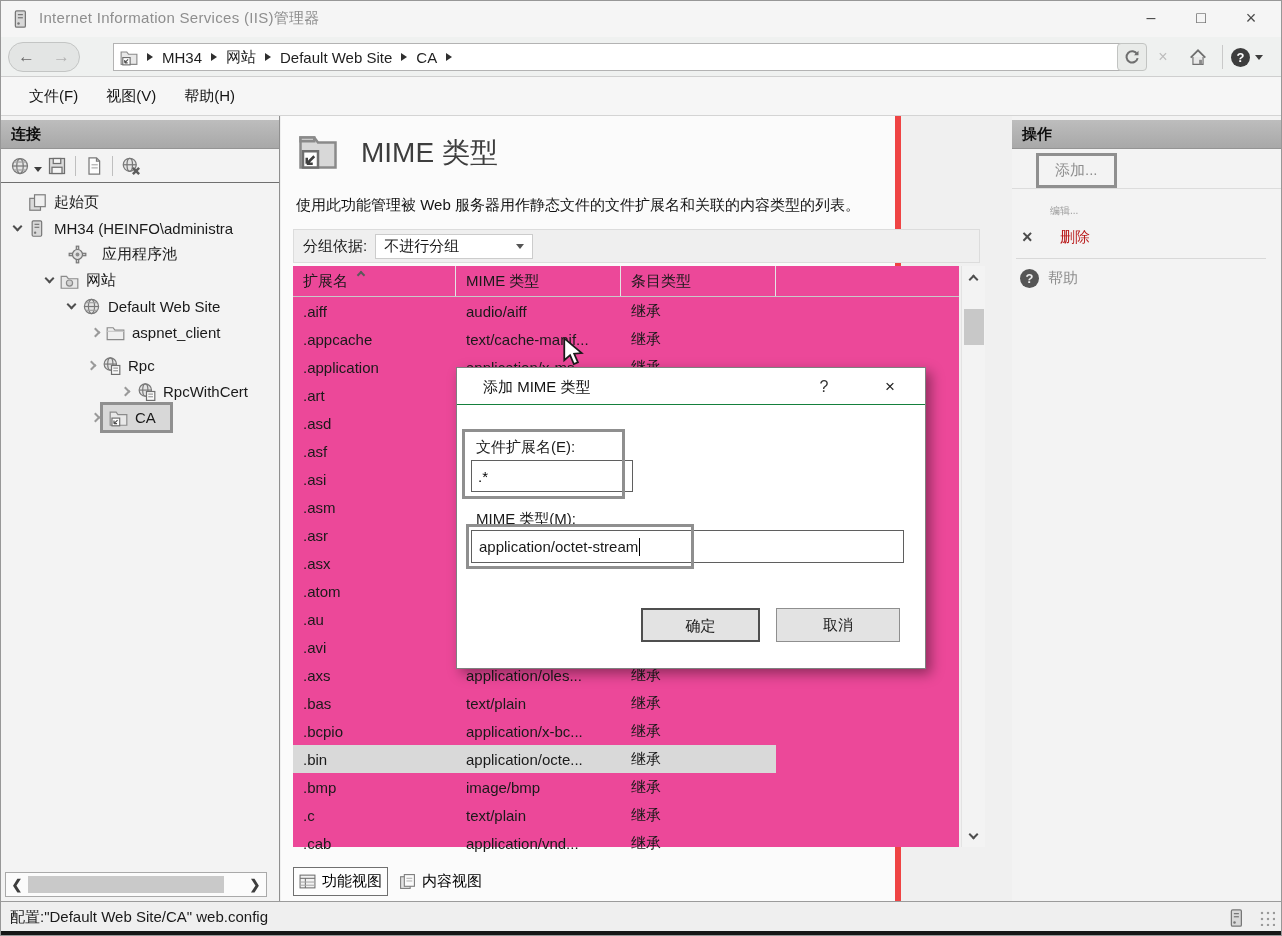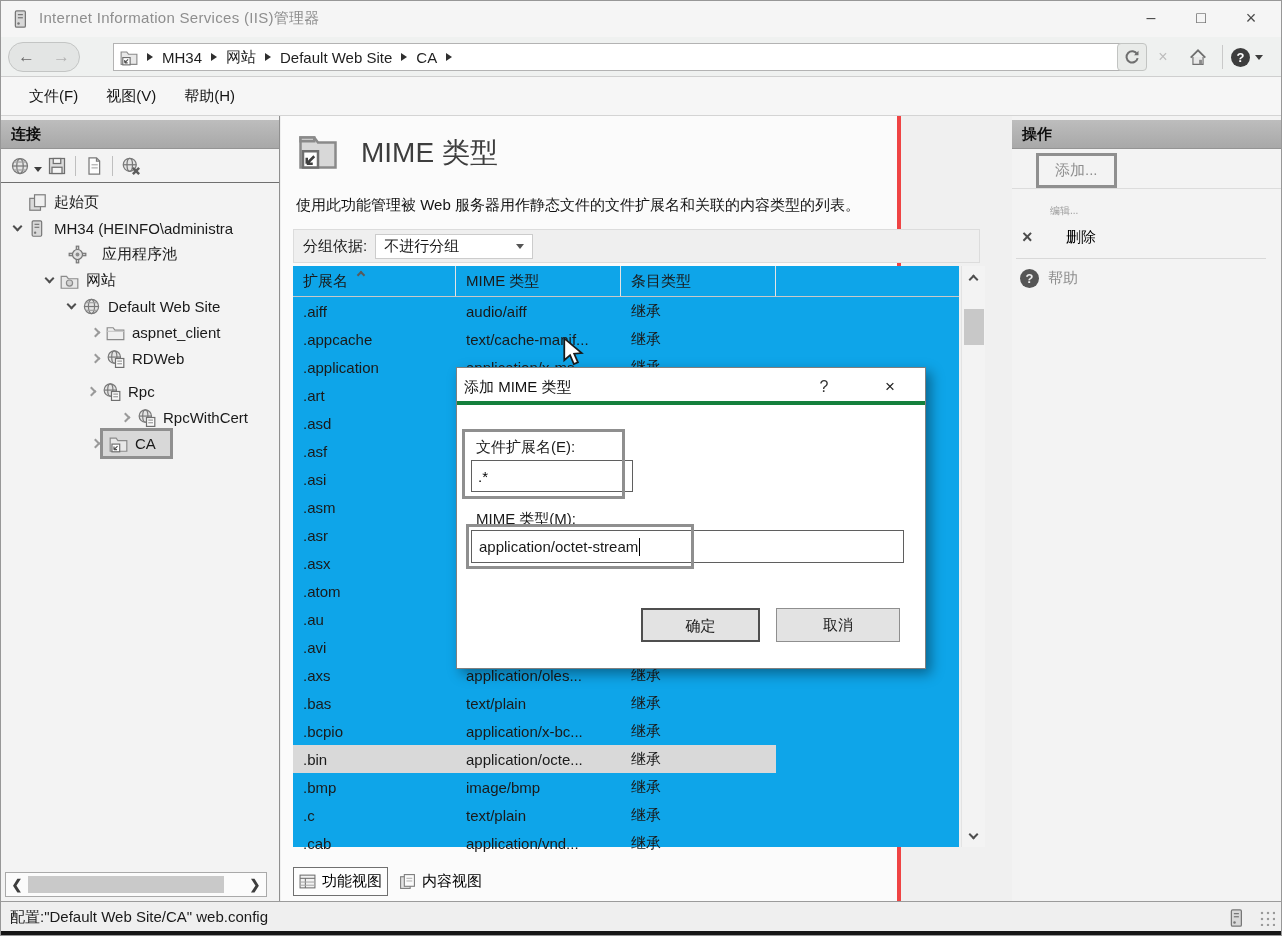--- a/index.html
+++ b/index.html
@@ -65,31 +65,31 @@
   .tree-item.selected .sel-wrap { background:#d8d8d8; border:3px solid #8f8f8f; display:flex;
                                   align-items:center; padding:3px 14px 3px 3px; margin-left:-3px; }
   .lp-hscroll { position:absolute; left:4px; top:756px; width:262px; height:25px; border:1px solid #a9a9a9;
                 background:#fbfbfb; display:flex; align-items:center; }
   .hs-arrow { width:22px; text-align:center; color:#3d3d3d; font-size:13px; font-weight:bold; }
   .hs-thumb { height:17px; width:196px; background:#c9c9c9; }
   .hs-space { flex:1; }
 
   
   .center-panel { position:absolute; left:280px; top:115px; width:620px; height:785px; background:#fbfbfb;
-                  border-right:4px solid #ef4444; }
+                  border-right:6px solid #ef4444; }
   .feature-icon { position:absolute; left:17px; top:14px; width:40px; height:40px; }
   .feature-title { position:absolute; left:80px; top:18px; font-size:28px; color:#3d3d3d; font-weight:normal; }
   .feature-desc { position:absolute; left:15px; top:80px; font-size:15px; color:#141414; }
   .groupbar { position:absolute; left:12px; top:113px; width:687px; height:34px; background:#efefef;
               border:1px solid #dcdcdc; display:flex; align-items:center; padding-left:9px; font-size:15px; }
   .group-select { margin-left:8px; width:158px; height:25px; background:#fff; border:1px solid #cccccc;
                   display:flex; align-items:center; justify-content:space-between; padding:0 8px; }
   .group-select .caret-down { border-top-color:#555; margin-left:0; }
 
-  .mime-table { position:absolute; left:12px; top:150px; width:666px; height:581px; background:#0ea5e9; font-size:15px; }
+  .mime-table { position:absolute; left:12px; top:150px; width:666px; height:581px; background:#ec4899; font-size:15px; }
   .thead { display:grid; grid-template-columns:163px 165px 155px 1fr; height:31px; align-items:center;
            border-bottom:1px solid #c9c9c9; }
   .thead > div { padding-left:10px; height:100%; display:flex; align-items:center; border-right:1px solid #e4e4e4; }
   .thead > div:last-child { border-right:none; }
   .sort-chev { display:inline-block; width:6px; height:6px; border:solid #5a5a5a; border-width:2px 0 0 2px;
                transform:rotate(45deg); margin:-12px 0 0 10px; }
   .trow { display:grid; grid-template-columns:163px 165px 155px 1fr; height:28px; align-items:center; }
   .trow > span { padding-left:10px; height:100%; display:flex; align-items:center; overflow:hidden; white-space:nowrap; }
   .trow.selected > span:nth-child(-n+3) { background:#d9d9d9; }
   .vscroll { position:absolute; left:680px; top:150px; width:24px; height:581px; background:#f3f3f3;
@@ -106,40 +106,40 @@
   .view-tab .i { width:17px; height:17px; margin-right:6px; }
 
   
   .right-panel { position:absolute; left:1011px; top:115px; width:271px; height:785px; background:#f3f3f3; padding-top:4px; }
   .action-add { position:absolute; left:24px; top:37px; border:3px solid #8f8f8f; color:#8e8e8e;
                 font-size:15px; padding:5px 16px; background:#f3f3f3; }
   .action-add-divider { position:absolute; left:0; top:72px; width:100%; height:1px; background:#dcdcdc; }
   .action-edit { position:absolute; left:38px; top:88px; color:#9d9d9d; font-size:10px; }
   .action-delete { position:absolute; left:10px; top:111px; display:flex; align-items:center; }
   .del-x { color:#4c4c4c; font-size:18px; font-weight:bold; width:22px; }
-  .action-delete .lbl { color:#000000; font-size:15px; margin-left:22px; }
+  .action-delete .lbl { color:#b91c1c; font-size:15px; margin-left:16px; }
   .action-divider { position:absolute; left:4px; top:142px; width:250px; height:1px; background:#d8d8d8; }
   .action-help { position:absolute; left:8px; top:153px; display:flex; align-items:center; }
   .help-circle2 { width:19px; height:19px; border-radius:50%; background:#555; color:#eee; font-size:13px;
                   line-height:19px; text-align:center; font-weight:bold; }
   .action-help .lbl { color:#8f8f8f; font-size:15px; margin-left:9px; }
 
   
   .statusbar { position:absolute; left:0; top:900px; width:100%; height:31px; background:#efefef;
                border-top:1px solid #9b9b9b; display:flex; align-items:center; padding-left:9px; font-size:15px; }
   .sb-icon { position:absolute; right:34px; top:6px; width:20px; height:20px; }
   .sb-grip { position:absolute; right:6px; top:8px; width:16px; height:16px;
              background:radial-gradient(circle 1.6px, #9a9a9a 1.4px, transparent 1.6px);
              background-size:6px 6px; }
   .bottom-strip { position:absolute; left:0; top:930px; width:100%; height:6px; background:#161616; }
 
   
   .dialog { position:absolute; left:455px; top:366px; width:470px; height:302px; background:#fff;
             border:1px solid #7f7f7f; box-shadow:5px 5px 12px rgba(0,0,0,.38); font-size:15px; }
-  .d-title { position:relative; height:37px; border-bottom:4px solid #15803d; line-height:37px; padding-left:7px; color:#111; }
+  .d-title { position:relative; height:37px; border-bottom:1px solid #15803d; line-height:37px; padding-left:26px; color:#111; }
   .d-help { position:absolute; right:86px; top:0; width:30px; text-align:center; color:#333; font-size:16px; }
   .d-close { position:absolute; right:20px; top:0; width:30px; text-align:center; color:#222; font-size:17px; }
   .d-annot-ext { position:absolute; left:5px; top:61px; width:163px; height:70px; border:3px solid #8f8f8f; pointer-events:none; }
   .d-ext-label { position:absolute; left:19px; top:70px; }
   .d-ext-input { position:absolute; left:14px; top:92px; width:162px; height:32px; border:1px solid #5f5f5f;
                  font-size:15px; padding-left:6px; font-family:"Liberation Sans",sans-serif; background:#fff; }
   .d-mime-label { position:absolute; left:19px; top:142px; }
   .d-mime-input { position:absolute; left:14px; top:162px; width:433px; height:33px; border:1px solid #5f5f5f;
                   display:flex; align-items:center; padding-left:7px; background:#fff; }
   .text-caret { display:inline-block; width:1px; height:18px; background:#000; margin-left:1px; }
@@ -309,34 +309,20 @@
         <div class="tree-item" style="padding-left: 86px;">
           <span class="chev-box">
             <span class="chev closed"></span>
           </span>
           <span class="tree-icon"><svg width="100%" height="100%" viewBox="0 0 16 16" fill="none" stroke-width="1">
               <path d="M1 4 h5 l1.5 2 H15 v8 H1 z" fill="#efefef" stroke="#8a8a8a"></path>
               <line x1="1" y1="7" x2="15" y2="7" stroke="#c6c6c6"></line>
             </svg></span>
           <span class="tree-label">aspnet_client</span>
         </div>
-        <div class="tree-item" style="padding-left: 86px;">
-          <span class="chev-box">
-            <span class="chev closed"></span>
-          </span>
-          <span class="tree-icon"><svg width="100%" height="100%" viewBox="0 0 16 16" fill="none" stroke-width="1">
-              <circle cx="7" cy="6.8" r="5.2" fill="#e4e4e4" stroke="#787878"></circle>
-              <ellipse cx="7" cy="6.8" rx="2.2" ry="5.2" fill="none" stroke="#787878"></ellipse>
-              <line x1="1.8" y1="6.8" x2="12.2" y2="6.8" stroke="#787878"></line>
-              <rect x="8" y="8" width="7" height="7.5" fill="#fafafa" stroke="#6f6f6f"></rect>
-              <line x1="9.5" y1="10.2" x2="13.5" y2="10.2" stroke="#9a9a9a"></line>
-              <line x1="9.5" y1="12.4" x2="13.5" y2="12.4" stroke="#9a9a9a"></line>
-            </svg></span>
-          <span class="tree-label">RDWeb</span>
-        </div>
         <div class="tree-item" style="padding-left: 82px; margin-top: 7px;">
           <span class="chev-box">
             <span class="chev closed"></span>
           </span>
           <span class="tree-icon"><svg width="100%" height="100%" viewBox="0 0 16 16" fill="none" stroke-width="1">
               <circle cx="7" cy="6.8" r="5.2" fill="#e4e4e4" stroke="#787878"></circle>
               <ellipse cx="7" cy="6.8" rx="2.2" ry="5.2" fill="none" stroke="#787878"></ellipse>
               <line x1="1.8" y1="6.8" x2="12.2" y2="6.8" stroke="#787878"></line>
               <rect x="8" y="8" width="7" height="7.5" fill="#fafafa" stroke="#6f6f6f"></rect>
               <line x1="9.5" y1="10.2" x2="13.5" y2="10.2" stroke="#9a9a9a"></line>

